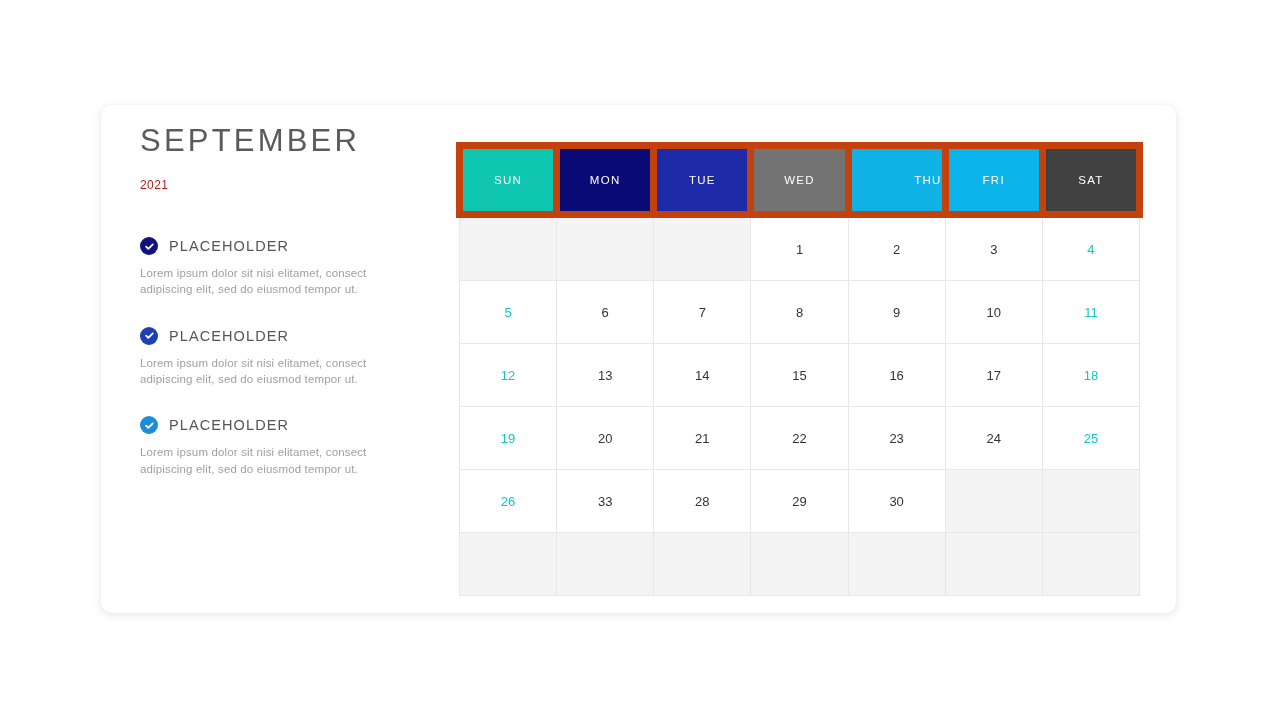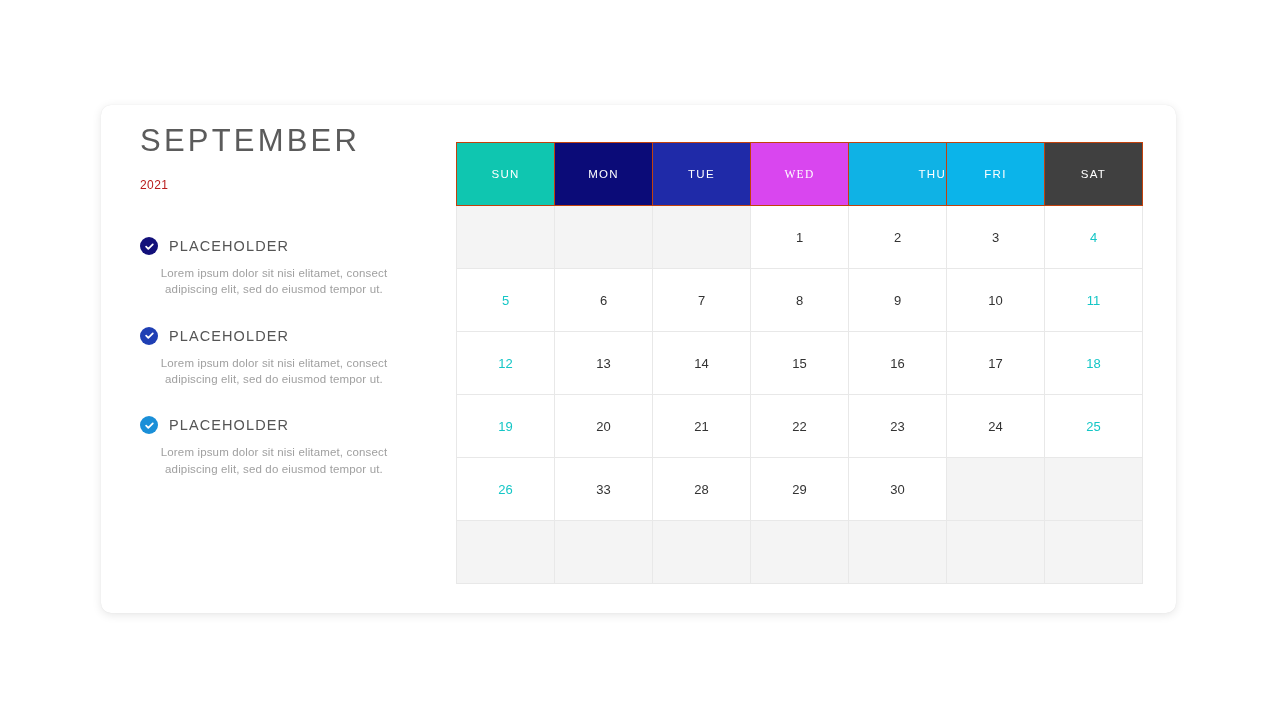--- a/index.html
+++ b/index.html
@@ -58,21 +58,20 @@
     color: #b91c1c;
     letter-spacing: 0.4px;
   }
 
   .feature-list {
     margin-top: 45px;
   }
 
   .feature-item {
     margin-bottom: 29px;
-    text-align: center;
   }
   .feature-item:last-child { margin-bottom: 0; }
 
   .feature-head {
     display: flex;
     align-items: center;
     gap: 11px;
   }
 
   .check-badge {
@@ -117,21 +116,21 @@
   }
 
   #calendar th {
     height: 62px;
     font-size: 11.5px;
     font-weight: 400;
     letter-spacing: 1.3px;
     color: #ffffff;
     text-align: center;
     vertical-align: middle;
-    border: 1px solid #c2410c;
+    border: 7px solid #c2410c;
     padding: 0;
   }
 
   #calendar td {
     height: 62px;
     width: 98.1px;
     font-size: 13px;
     font-weight: 400;
     text-align: center;
     vertical-align: middle;
@@ -201,21 +200,21 @@
 
     </div>
 
     <div id="calendar">
       <table>
         <thead>
           <tr id="calendar-header-row">
               <th style="background: rgb(15, 198, 176);">SUN</th>
               <th style="background: rgb(11, 11, 120);">MON</th>
               <th style="background: rgb(31, 42, 168);">TUE</th>
-              <th style="background: #d946ef; font-family: Liberation Serif, serif;">WED</th>
+              <th style="background: #737373;">WED</th>
               <th style="background: rgb(15, 178, 229); text-align: right;">THU</th>
               <th style="background: rgb(11, 180, 234);">FRI</th>
               <th style="background: #404040;">SAT</th>
             </tr>
         </thead>
         <tbody id="calendar-body">
             <tr>
               <td class="empty"></td>
               <td class="empty"></td>
               <td class="empty"></td>

